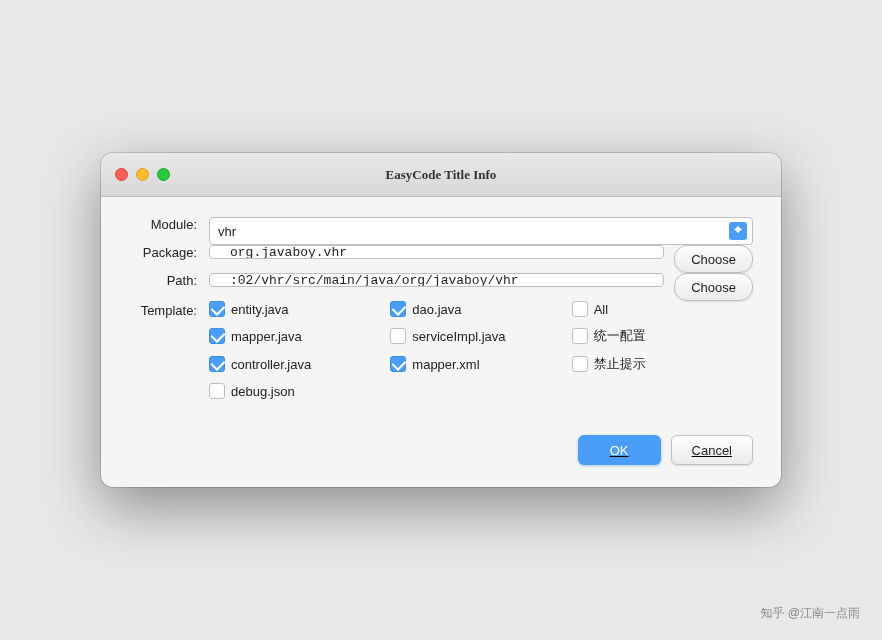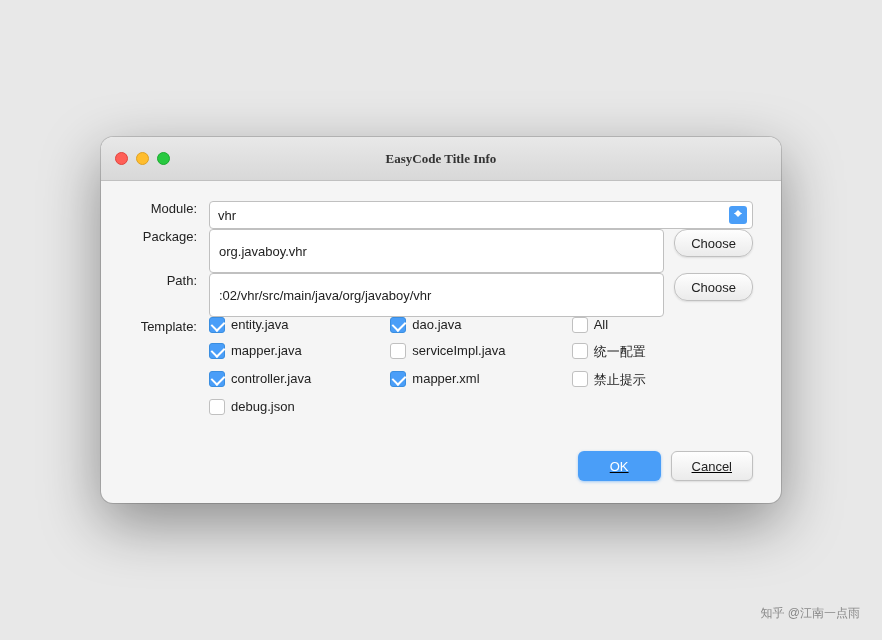--- a/index.html
+++ b/index.html
@@ -73,28 +73,29 @@
       width: 80px;
       text-align: right;
       padding-right: 12px;
       color: #222;
       font-size: 13px;
       flex-shrink: 0;
     }
 
     .form-input {
       flex: 1;
-      height: 44px;
+      height: 14px;
       border: 1px solid #c0c0c0;
       border-radius: 4px;
-      padding: 0 9px;
+      padding: 0 20px;
       font-size: 13px;
       background: #fff;
       outline: none;
       color: #222;
+      font-family: Liberation Mono, monospace;
     }
 
     .select-wrapper {
       flex: 1;
       position: relative;
     }
 
     .form-select {
       width: 100%;
       height: 28px;
@@ -178,21 +179,21 @@
     .template-grid {
       flex: 1;
       display: grid;
       grid-template-columns: 1fr 1fr 1fr;
       gap: 8px 0;
       row-gap: 10px;
     }
 
     .checkbox-item {
       display: flex;
-      align-items: flex-start;
+      align-items: center;
       gap: 6px;
       font-size: 13px;
       color: #222;
     }
 
     .checkbox-item input[type="checkbox"] {
       width: 16px;
       height: 16px;
       appearance: none;
       border: 1px solid #c0c0c0;

